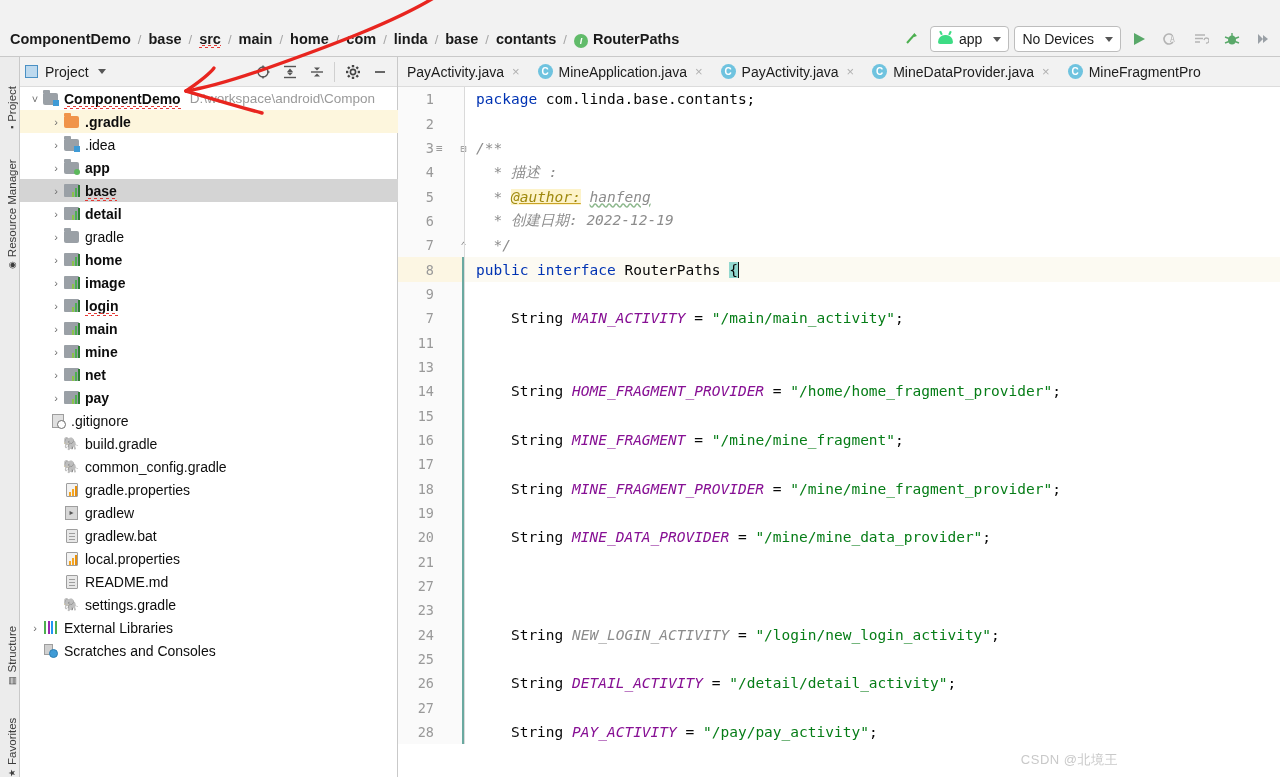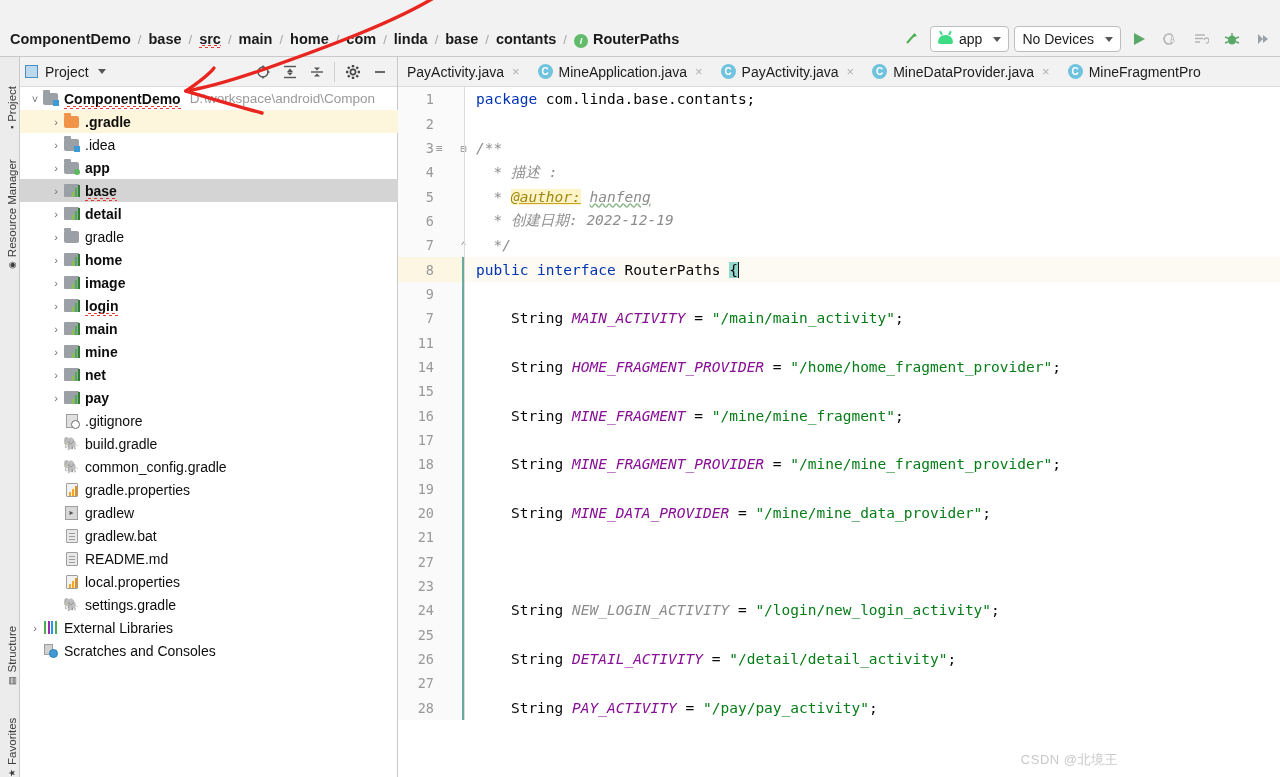--- a/index.html
+++ b/index.html
@@ -471,21 +471,21 @@
             <span class="mod">
               <span class="bars">
                 <i style="height:5px;background:#8bc34a"></i>
                 <i style="height:9px;background:#4caf50"></i>
                 <i style="height:12px;background:#2e7d32"></i>
               </span>
             </span>
           </span>
           <span class="lbl">pay</span>
         </div>
-        <div class="row" style="padding-left: 29px;">
+        <div class="row" style="padding-left: 15px;">
           <span class="arrow"></span>
           <span class="ico">
             <span class="git"></span>
           </span>
           <span class="lbl norm">.gitignore</span>
         </div>
         <div class="row" style="padding-left: 29px;">
           <span class="arrow"></span>
           <span class="ico">
             <span class="eleph">🐘</span>
@@ -524,42 +524,42 @@
           <span class="ico">
             <span class="doc">
               <span class="ln"></span>
             </span>
           </span>
           <span class="lbl norm">gradlew.bat</span>
         </div>
         <div class="row" style="padding-left: 29px;">
           <span class="arrow"></span>
           <span class="ico">
-            <span class="doc">
-              <span class="ln"></span>
-            </span>
-          </span>
-          <span class="lbl norm">README.md</span>
-        </div>
-        <div class="row" style="padding-left: 29px;">
-          <span class="arrow"></span>
-          <span class="ico">
             <span class="doc props">
               <span class="pb">
                 <i style="height:4px;background:#f5a623"></i>
                 <i style="height:7px;background:#f5a623"></i>
                 <i style="height:10px;background:#e8900c"></i>
               </span>
             </span>
           </span>
           <span class="lbl norm">local.properties</span>
         </div>
         <div class="row" style="padding-left: 29px;">
           <span class="arrow"></span>
           <span class="ico">
+            <span class="doc">
+              <span class="ln"></span>
+            </span>
+          </span>
+          <span class="lbl norm">README.md</span>
+        </div>
+        <div class="row" style="padding-left: 29px;">
+          <span class="arrow"></span>
+          <span class="ico">
             <span class="eleph">🐘</span>
           </span>
           <span class="lbl norm">settings.gradle</span>
         </div>
         <div class="row" style="padding-left: 8px;">
           <span class="arrow">›</span>
           <span class="ico">
             <span class="extlib">
               <i style="background:#4caf50"></i>
               <i style="background:#9c27b0"></i>
@@ -681,20 +681,28 @@
           <div class="gut">
             <span class="num">7</span>
           </div>
           <span class="vbar"></span>
           <span class="chg"></span>
           <span class="txt">    String <span class="cst">MAIN_ACTIVITY</span> = <span class="str">"/main/main_activity"</span>;</span>
         </div>
         <div class="cl">
           <div class="gut">
             <span class="num">11</span>
+          </div>
+          <span class="vbar"></span>
+          <span class="chg"></span>
+          <span class="txt"></span>
+        </div>
+        <div class="cl">
+          <div class="gut">
+            <span class="num">13</span>
           </div>
           <span class="vbar"></span>
           <span class="chg"></span>
           <span class="txt"></span>
         </div>
         <div class="cl">
           <div class="gut">
             <span class="num">14</span>
           </div>
           <span class="vbar"></span>

